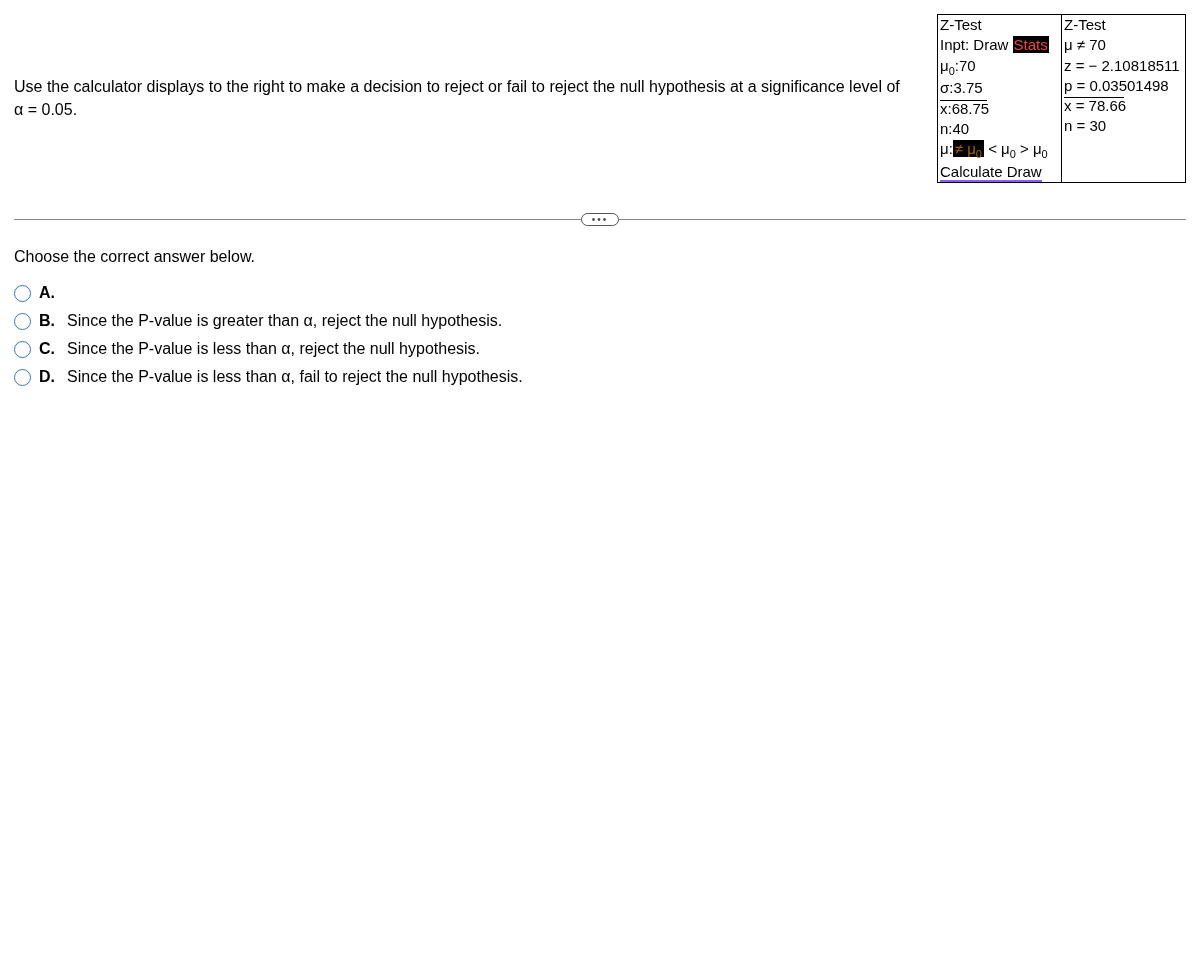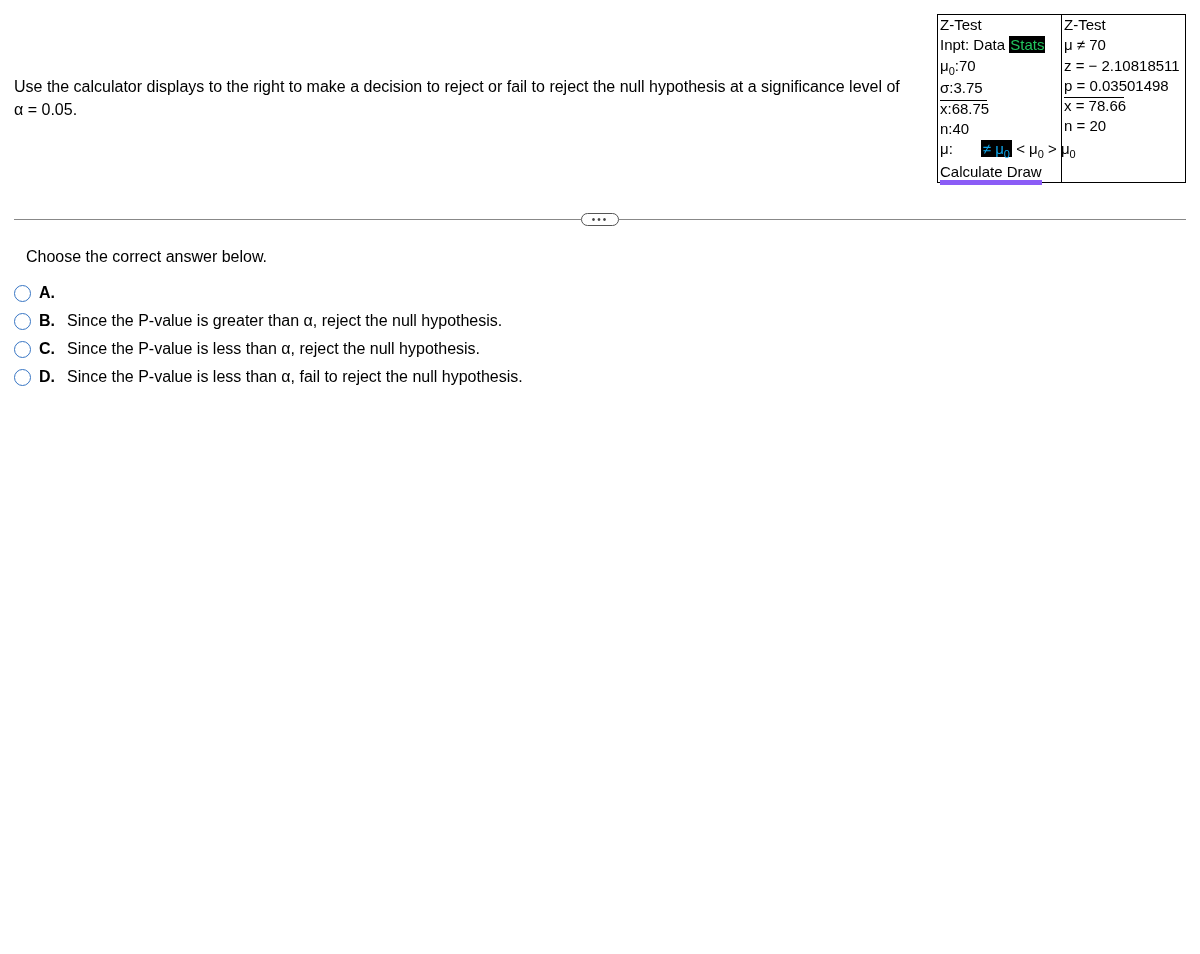--- a/index.html
+++ b/index.html
@@ -33,28 +33,27 @@
     border-right: 1px solid #000;
   }
   .calc-line {
     font-size: 15px;
     padding: 0 2px;
     line-height: 1.35;
     white-space: nowrap;
   }
   .stats-highlight {
     background: #000;
-    color: #22c55e;
+    color: #ef4444;
     padding: 0 1px;
   }
   .mu-line .inverted {
     background: #000;
-    color: #0ea5e9;
+    color: #a16207;
     padding: 0 2px;
-    margin-left: 28px;
   }
   .sub {
     font-size: 11px;
     vertical-align: sub;
   }
   .divider-row {
     display: flex;
     align-items: center;
     justify-content: center;
     margin: 30px 0 18px 0;
@@ -68,21 +67,21 @@
     border: 1px solid #555;
     border-radius: 10px;
     padding: 0px 10px;
     font-size: 10px;
     letter-spacing: 2px;
     color: #444;
     background: #fff;
     cursor: pointer;
   }
   .prompt {
-    margin: 22px 0 18px 12px;
+    margin: 22px 0 18px 0;
   }
   .options {
     display: flex;
     flex-direction: column;
     gap: 10px;
   }
   .option {
     display: flex;
     align-items: center;
     gap: 8px;
@@ -118,40 +117,40 @@
 <div class="top-section">
   <div class="question-text">
     <span>Use the calculator displays to the right to make a decision to reject or fail to reject the null hypothesis at a significance level of</span><br>
     <span>α = 0.05.</span>
   </div>
 
   <div class="calc-displays">
     <div class="calc-col">
       <div class="calc-line">Z-Test</div>
       <div class="calc-line">
-        <span>Inpt: Data </span><span class="stats-highlight">Stats</span>
+        <span>Inpt: Draw </span><span class="stats-highlight">Stats</span>
       </div>
       <div class="calc-line">
         <span>μ</span><span class="sub">0</span><span>:70</span>
       </div>
       <div class="calc-line">σ:3.75</div>
       <div class="calc-line"><span class="xbar">x:68.75</span></div>
       <div class="calc-line">n:40</div>
       <div class="calc-line mu-line">
         <span>μ:</span><span class="inverted"><span>≠ μ</span><span class="sub">0</span></span><span> &lt; μ</span><span class="sub">0</span><span>  &gt; μ</span><span class="sub">0</span>
       </div>
-      <div class="calc-line"><span style="border-bottom:5px solid #8b5cf6">Calculate Draw</span></div>
+      <div class="calc-line"><span style="border-bottom:2px solid #8b5cf6">Calculate Draw</span></div>
     </div>
     <div class="calc-col">
       <div class="calc-line">Z-Test</div>
       <div class="calc-line">μ ≠ 70</div>
       <div class="calc-line">z = − 2.10818511</div>
       <div class="calc-line">p = 0.03501498</div>
       <div class="calc-line"><span class="xbar">x = 78.66</span></div>
-      <div class="calc-line">n = 20</div>
+      <div class="calc-line">n = 30</div>
     </div>
   </div>
 </div>
 
 <div class="divider-row">
   <div class="divider-line"></div>
   <div class="divider-pill">•••</div>
   <div class="divider-line"></div>
 </div>
 

